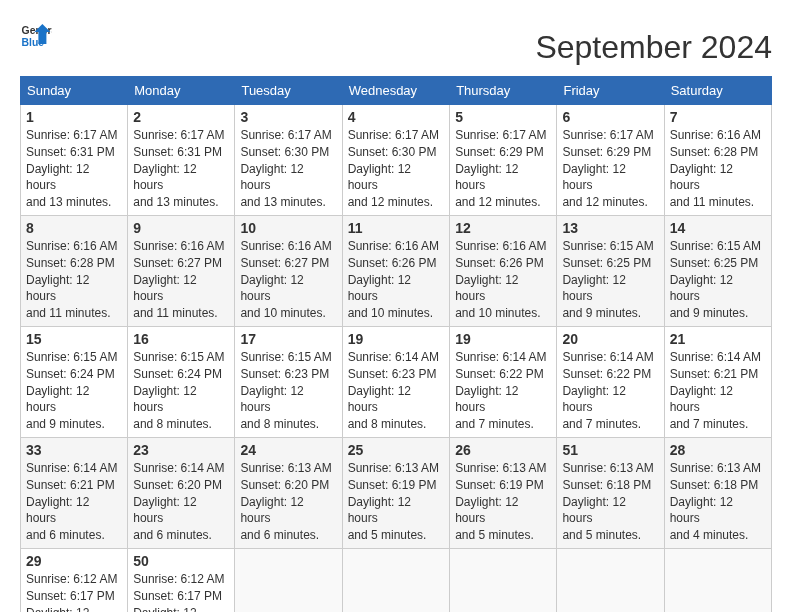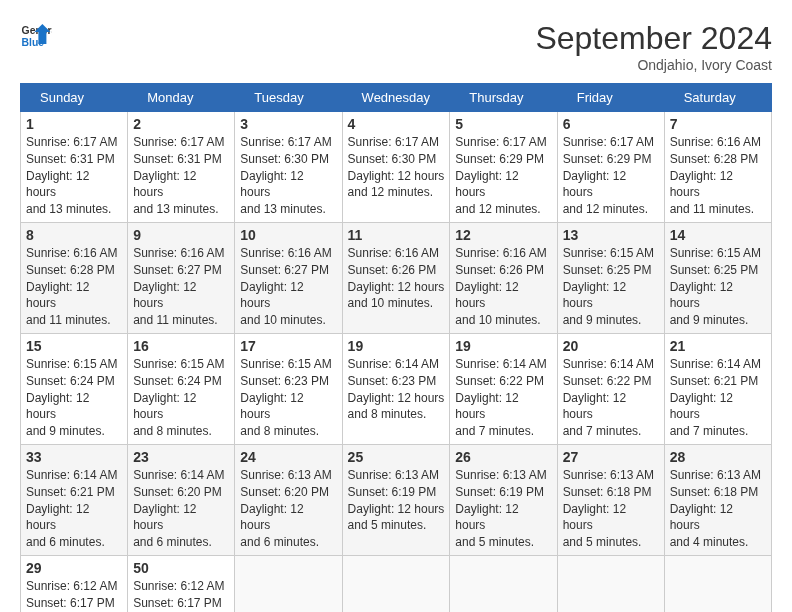--- a/index.html
+++ b/index.html
@@ -20,39 +20,40 @@
       display: flex;
       align-items: center;
       gap: 4px;
     }
     .logo-icon {
       width: 32px;
       height: 32px;
     }
     .title-area {
       text-align: right;
+      margin-top: 9px;
     }
     .month-title {
       font-size: 32px;
       color: #333;
       font-weight: normal;
     }
     .location-title {
       font-size: 14px;
       color: #555;
     }
     table {
       width: 100%;
       border-collapse: collapse;
       font-size: 11px;
     }
     thead tr th {
       background-color: #2e6ab4;
       color: #fff;
-      padding: 6px 19px;
+      padding: 6px 6px;
       text-align: left;
       font-size: 13px;
       font-weight: normal;
       border: 1px solid #2e6ab4;
     }
     tbody tr td {
       border: 1px solid #ccc;
       padding: 4px 5px;
       vertical-align: top;
       height: 80px;
@@ -83,21 +84,20 @@
 <div class="header-area">
   <div class="logo">
     <svg class="logo-icon" viewBox="0 0 40 40">
       <text x="2" y="18" font-size="13" font-weight="bold" fill="#333" font-family="Arial">General</text>
       <text x="2" y="32" font-size="13" font-weight="bold" fill="#1a73c8" font-family="Arial">Blue</text>
       <polygon points="28,5 38,15 33,15 33,30 23,30 23,15 18,15" fill="#1a73c8"></polygon>
     </svg>
   </div>
   <div class="title-area">
     <div class="month-title">September 2024</div>
-    <div class="location-title">Ondjahio, Ivory Coast</div>
   </div>
 </div>
 
 <table>
   <thead>
     <tr>
     <th>Sunday</th>
         <th>Monday</th>
         <th>Tuesday</th>
         <th>Wednesday</th>
@@ -290,21 +290,21 @@
 and 5 minutes.</div>
         </td>
         <td>
           <span class="day-number">26</span>
           <div class="day-info" style="white-space: pre-line;">Sunrise: 6:13 AM
 Sunset: 6:19 PM
 Daylight: 12 hours
 and 5 minutes.</div>
         </td>
         <td>
-          <span class="day-number">27</span>
+          <span class="day-number">51</span>
           <div class="day-info" style="white-space: pre-line;">Sunrise: 6:13 AM
 Sunset: 6:18 PM
 Daylight: 12 hours
 and 5 minutes.</div>
         </td>
         <td>
           <span class="day-number">28</span>
           <div class="day-info" style="white-space: pre-line;">Sunrise: 6:13 AM
 Sunset: 6:18 PM
 Daylight: 12 hours

